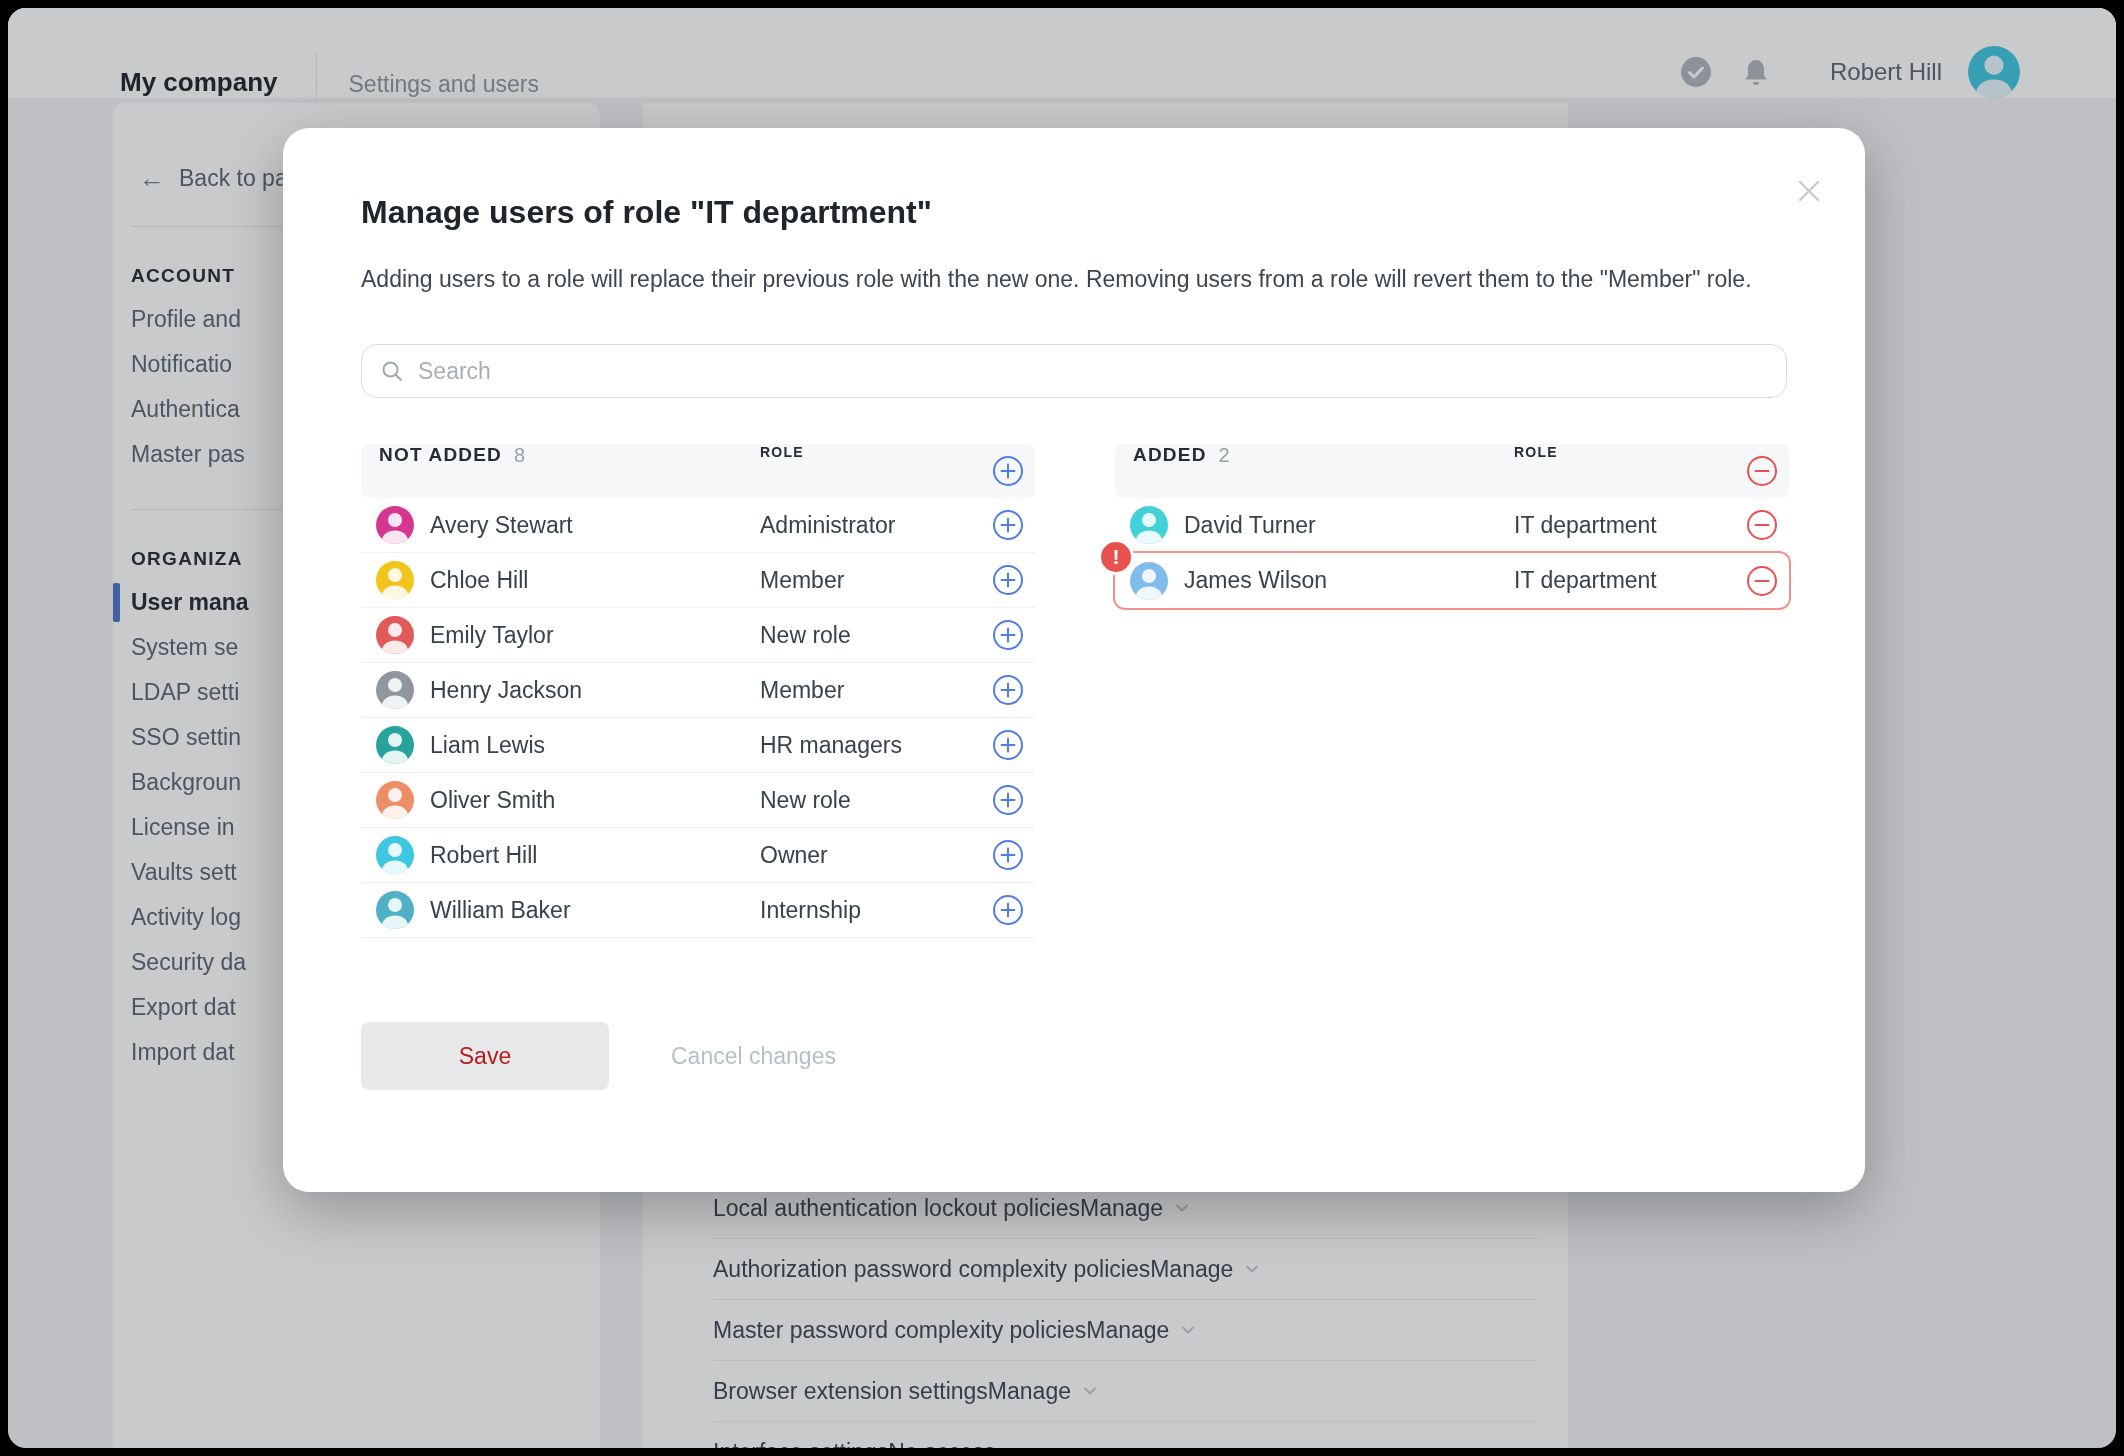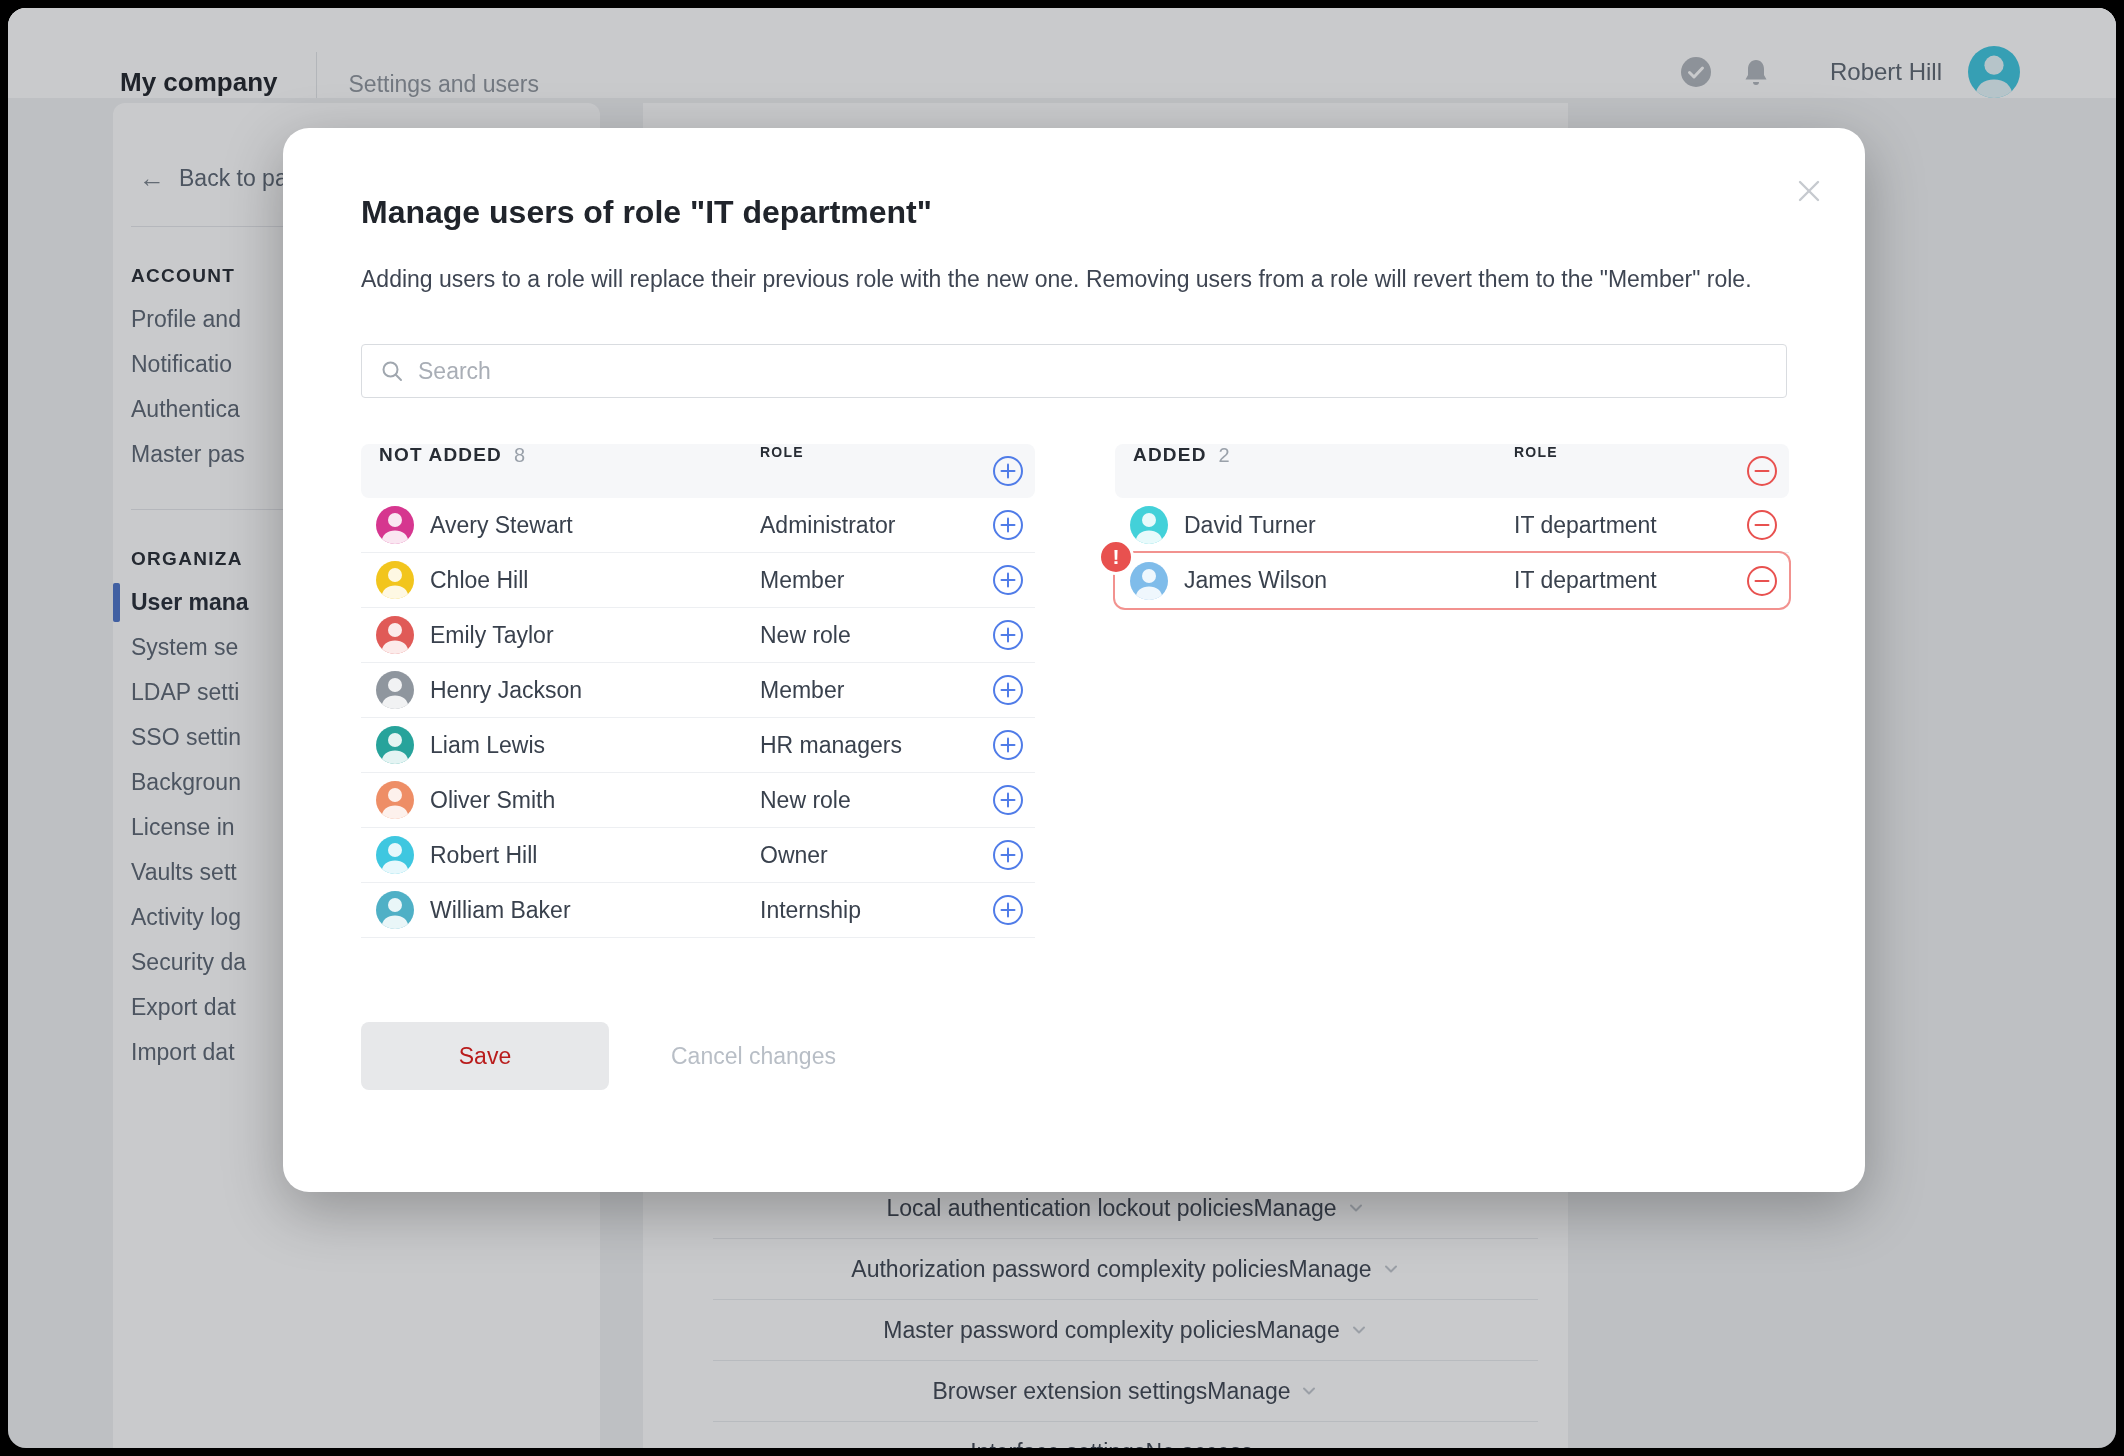--- a/index.html
+++ b/index.html
@@ -29,35 +29,35 @@
   .sb-item.active { font-weight:bold; color:#262C36; }
   .sb-item.active::before { content:""; position:absolute; left:-18px; top:3px; bottom:3px; width:7px; background:#4D74C8; border-radius:2px; }
   .sb-group { position:relative; }
   .sb-group { overflow:visible; }
   .sidebar { padding-left:0; }
   .sb-item.active::before { left:0; }
 
   
   .main-card { position:absolute; top:95px; left:635px; width:925px; bottom:0; background:#FFFFFF; }
   .policies { position:absolute; left:70px; right:30px; top:1075px; }
-  .policy-row { height:61px; display:flex; align-items:center; justify-content:center; border-bottom:1px solid #E9EBEE; }
+  .policy-row { height:61px; display:flex; align-items:center; justify-content:flex-start; border-bottom:1px solid #E9EBEE; }
   .policy-name { font-size:23px; color:#3F4652; }
   .policy-access { display:flex; align-items:center; font-size:23px; color:#3F4652; cursor:pointer; }
   .policy-access svg { width:18px; height:18px; margin-left:10px; color:#C2C7CD; }
 
   
   .dim { position:absolute; inset:0; background:rgba(30,34,40,0.24); z-index:2; }
 
   
   .modal { position:absolute; left:275px; top:120px; width:1582px; height:1064px; background:#FFFFFF; border-radius:26px; box-shadow:0 18px 60px rgba(0,0,0,0.28); z-index:3; padding:0 78px; }
   .m-close { position:absolute; top:36px; right:28px; width:56px; height:56px; background:none; border:none; cursor:pointer; color:#C6CACF; }
   .m-close svg { width:32px; height:32px; }
   .m-title { margin-top:66px; font-size:32px; font-weight:bold; color:#20242B; }
   .m-desc { margin-top:30px; font-size:23px; line-height:37px; color:#3E4552; max-width:1440px; }
-  .m-search { margin-top:46px; height:54px; border:1px solid #D9DCE0; border-radius:4px; display:flex; align-items:center; padding:0 18px; background:#fff; }
+  .m-search { margin-top:46px; height:54px; border:1px solid #D9DCE0; border-radius:16px; display:flex; align-items:center; padding:0 18px; background:#fff; }
   .m-search svg { width:24px; height:24px; color:#A0A7AF; flex:none; }
   .m-search input { border:none; outline:none; flex:1; margin-left:14px; font-size:23px; color:#3E4552; font-family:"Liberation Sans", sans-serif; background:transparent; }
   .m-search input::placeholder { color:#A9AEB6; }
 
   .m-lists { margin-top:46px; display:flex; align-items:stretch; }
   .ulist { width:674px; flex:none; }
   .lists-divider { width:1px; background:#E7E9EC; margin:0 40px; }
 
   .col-header { position:relative; height:54px; background:#F6F7F9; border-radius:8px; display:flex; align-items:flex-start; padding-left:18px; }
   .col-header .h-label { font-size:19px; font-weight:bold; letter-spacing:1.2px; color:#272C34; }

